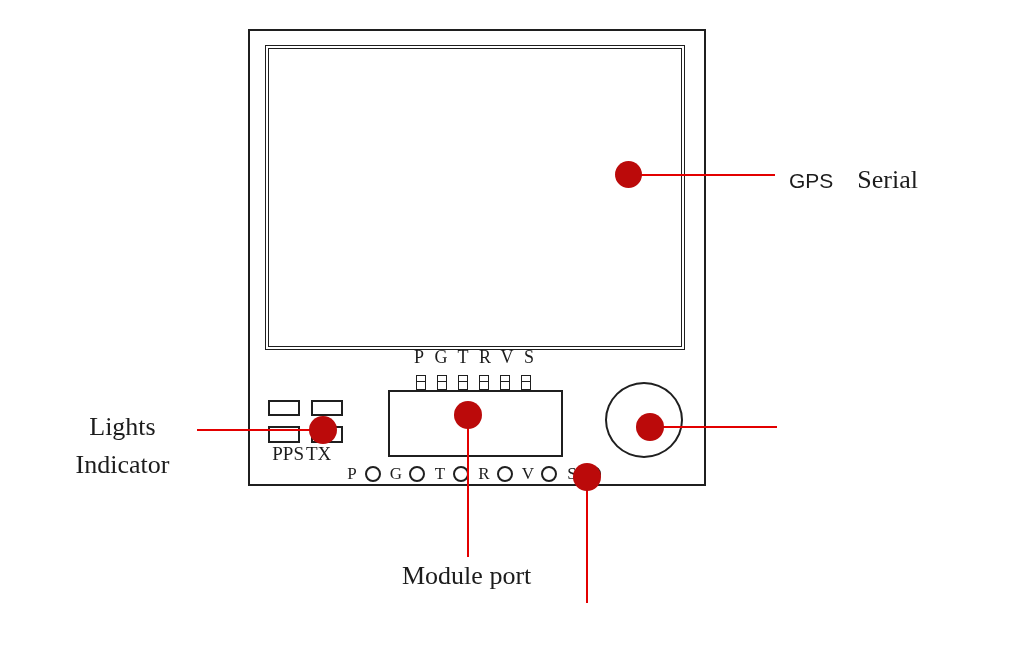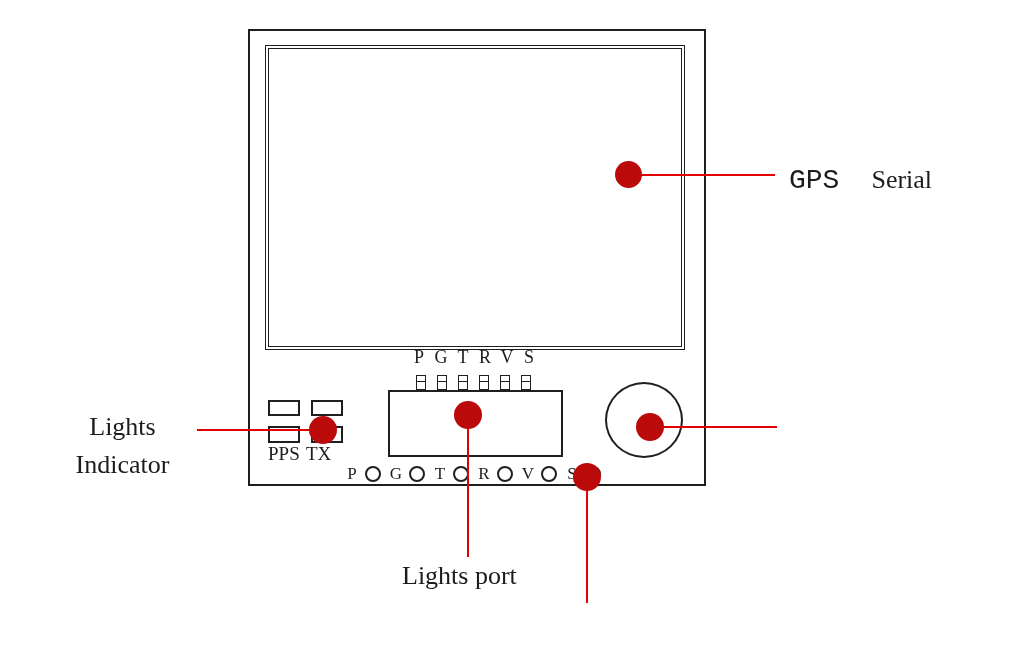--- a/index.html
+++ b/index.html
@@ -31,41 +31,41 @@
   .bottom-row{left:345px;top:464px;height:20px;display:flex;align-items:center;font-size:17px;}
   .bl{width:14px;text-align:center;margin-right:6px;}
   .bc{width:12px;height:12px;border:2px solid var(--stroke);border-radius:50%;margin-right:8px;background:#fff;}
   
   .led{border:2px solid var(--stroke);background:#fff;}
   .led1{left:268px;top:400px;width:28px;height:12px;}
   .led2{left:311px;top:400px;width:28px;height:12px;}
   .led3{left:268px;top:426px;width:28px;height:13px;}
   .led4{left:311px;top:426px;width:28px;height:13px;}
   .pad-label{font-size:19px;}
-  .pps{left:268px;top:443px;width:36px;text-align:left;}
+  .pps{left:268px;top:443px;width:36px;text-align:right;}
   .tx{left:306px;top:443px;width:34px;text-align:left;}
   
   .dot{width:28px;height:28px;border-radius:50%;background:var(--dot);z-index:5;}
   .cline{background:var(--line);z-index:4;}
   .hline{height:2.5px;}
   .vline{width:2.5px;}
   .gps-dot{left:615px;top:161px;width:27px;height:27px;}
   .gps-line{left:629px;top:173.5px;width:146px;}
   .cap-dot{left:636px;top:413px;}
   .cap-line{left:650px;top:425.5px;width:127px;}
   .ind-dot{left:309px;top:416px;}
   .ind-line{left:197px;top:428.5px;width:126px;}
   .ser-dot{left:454px;top:401px;}
   .ser-line{left:466.5px;top:415px;height:142px;}
   .res-dot{left:573px;top:463px;}
   .res-line{left:585.5px;top:477px;height:126px;}
   
   .callout-label{font-size:26px;line-height:32px;white-space:nowrap;}
   .gps-label{left:789px;top:164px;display:flex;align-items:baseline;}
-  .gps-word-sans{font-family:Liberation Mono, monospace;font-size:28px;margin-right:32px;}
+  .gps-word-sans{font-family:Liberation Sans, sans-serif;font-size:21px;margin-right:24px;}
   .cap-label{left:785px;top:408px;}
   .ind-label{left:55px;top:408px;width:135px;text-align:center;line-height:38px;}
   .ser-label{left:402px;top:556px;line-height:40px;}
   .res-label{left:513px;top:608px;}
 </style>
 </head>
 <body>
 
 <div class="canvas">
 
@@ -132,19 +132,19 @@
   <div class="abs cline hline ind-line"></div>
   <div class="abs dot ind-dot"></div>
   <div class="abs callout-label ind-label">
     <div>Lights</div>
     <div>Indicator</div>
   </div>
 
   <div class="abs cline vline ser-line"></div>
   <div class="abs dot ser-dot"></div>
   <div class="abs callout-label ser-label">
-    <div>Lights port</div>
+    <div>Module port</div>
   </div>
 
   <div class="abs cline vline res-line"></div>
   <div class="abs dot res-dot"></div>
 
 </div>
 
 </body></html>

